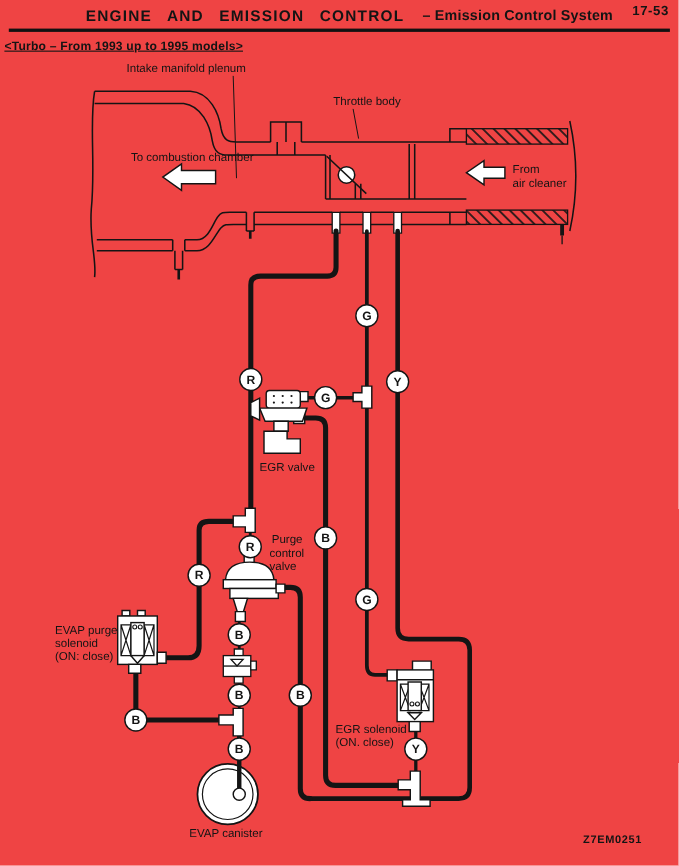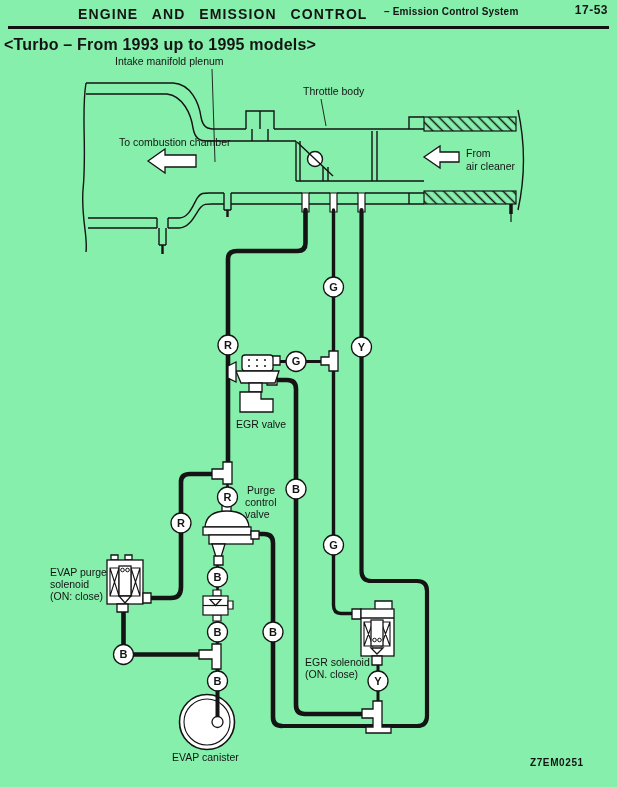--- a/index.html
+++ b/index.html
@@ -1,26 +1,26 @@
 <!DOCTYPE html>
 <html><head>
 <meta charset="utf-8">
 <style>
   html,body{margin:0;padding:0;background:#fff;}
   .page{
-    position:relative;width:617px;height:787px;background:#86efac;overflow:hidden;
+    position:relative;width:617px;height:787px;background:#ef4444;overflow:hidden;
     font-family:"Liberation Sans", sans-serif;color:#141414;
   }
   .hdr-main{position:absolute;left:78px;top:6px;font-size:14px;font-weight:bold;
     letter-spacing:1.1px;word-spacing:9px;white-space:nowrap;}
-  .hdr-sub{position:absolute;left:384px;top:6px;font-size:10px;font-weight:bold;
+  .hdr-sub{position:absolute;left:384px;top:6px;font-size:13px;font-weight:bold;
     letter-spacing:0.2px;white-space:nowrap;text-align:center;}
   .hdr-page{position:absolute;right:9px;top:3px;font-size:12px;font-weight:bold;letter-spacing:0.5px;}
   .hdr-rule{position:absolute;left:8px;right:8px;top:26px;height:3px;background:#111;}
-  .subtitle{position:absolute;left:4px;top:36px;font-size:16px;font-weight:bold;letter-spacing:0.2px;white-space:nowrap;}
+  .subtitle{position:absolute;left:4px;top:36px;font-size:11px;font-weight:bold;letter-spacing:0.2px;white-space:nowrap;text-decoration:underline;}
   svg{position:absolute;left:0;top:0;}
   svg text{font-family:"Liberation Sans", sans-serif;fill:#141414;}
   .lbl{font-size:10.5px;}
   .mk{font-size:11px;font-weight:600;text-anchor:middle;}
   .code{font-size:10px;font-weight:bold;letter-spacing:0.6px;}
 </style>
 </head>
 <body>
 
 <div class="page">

